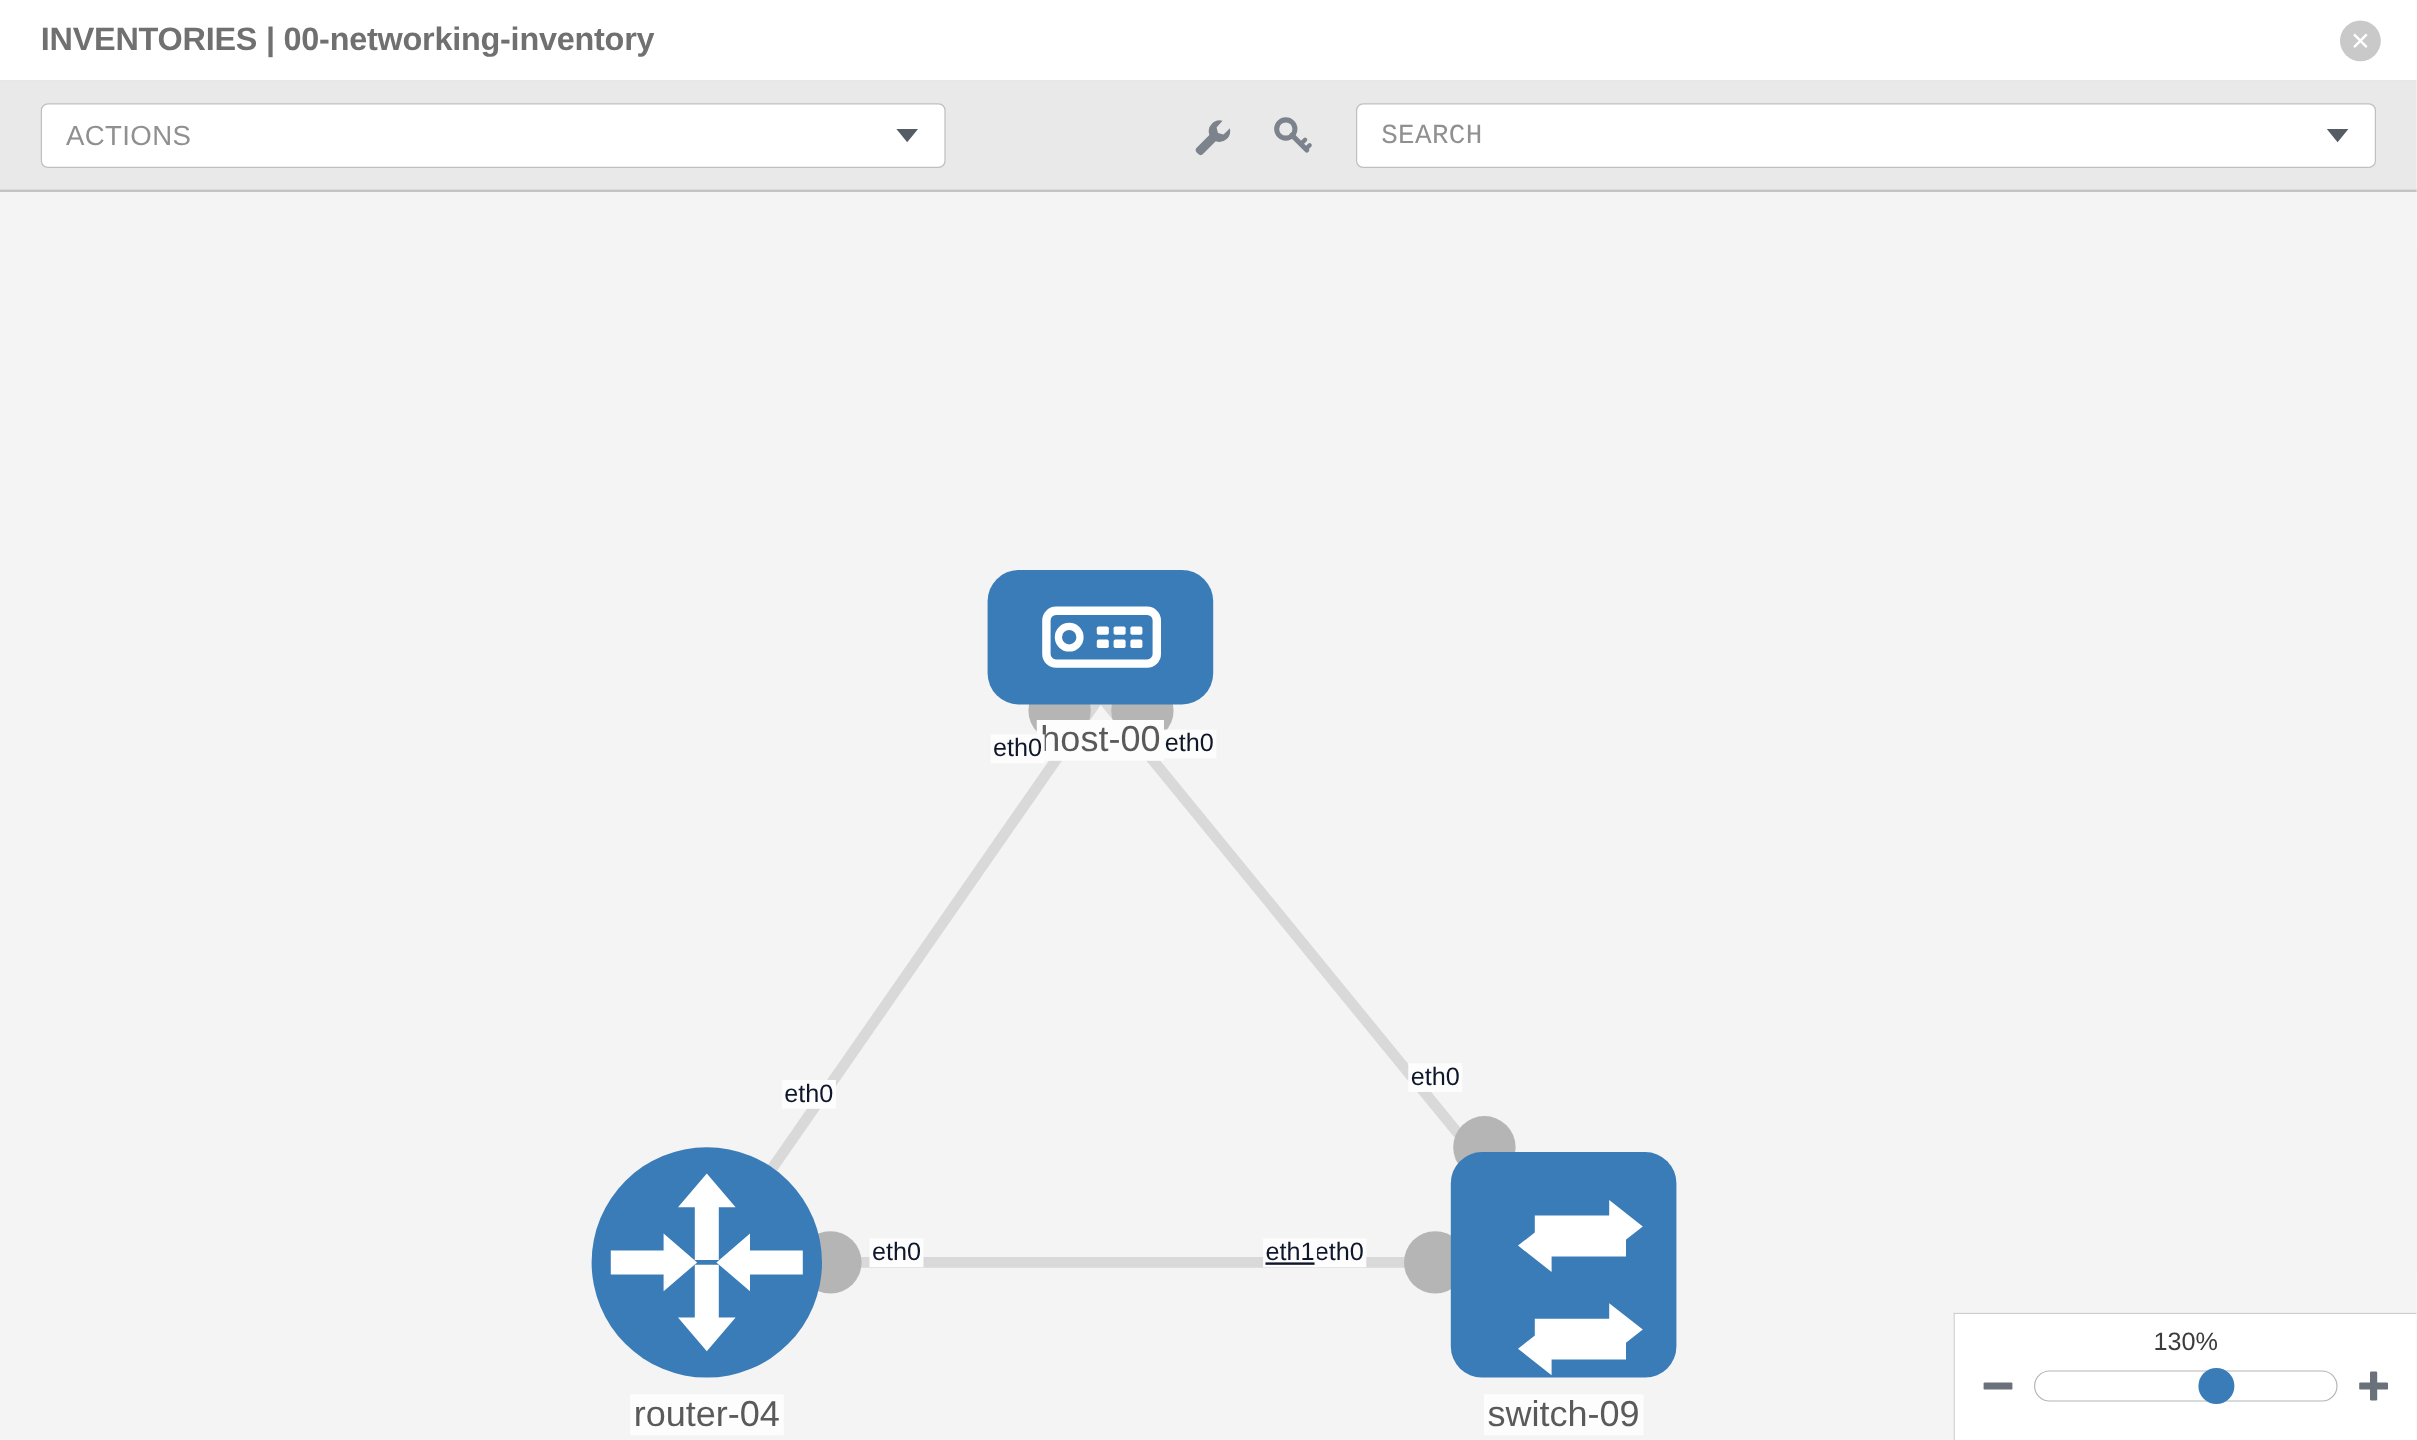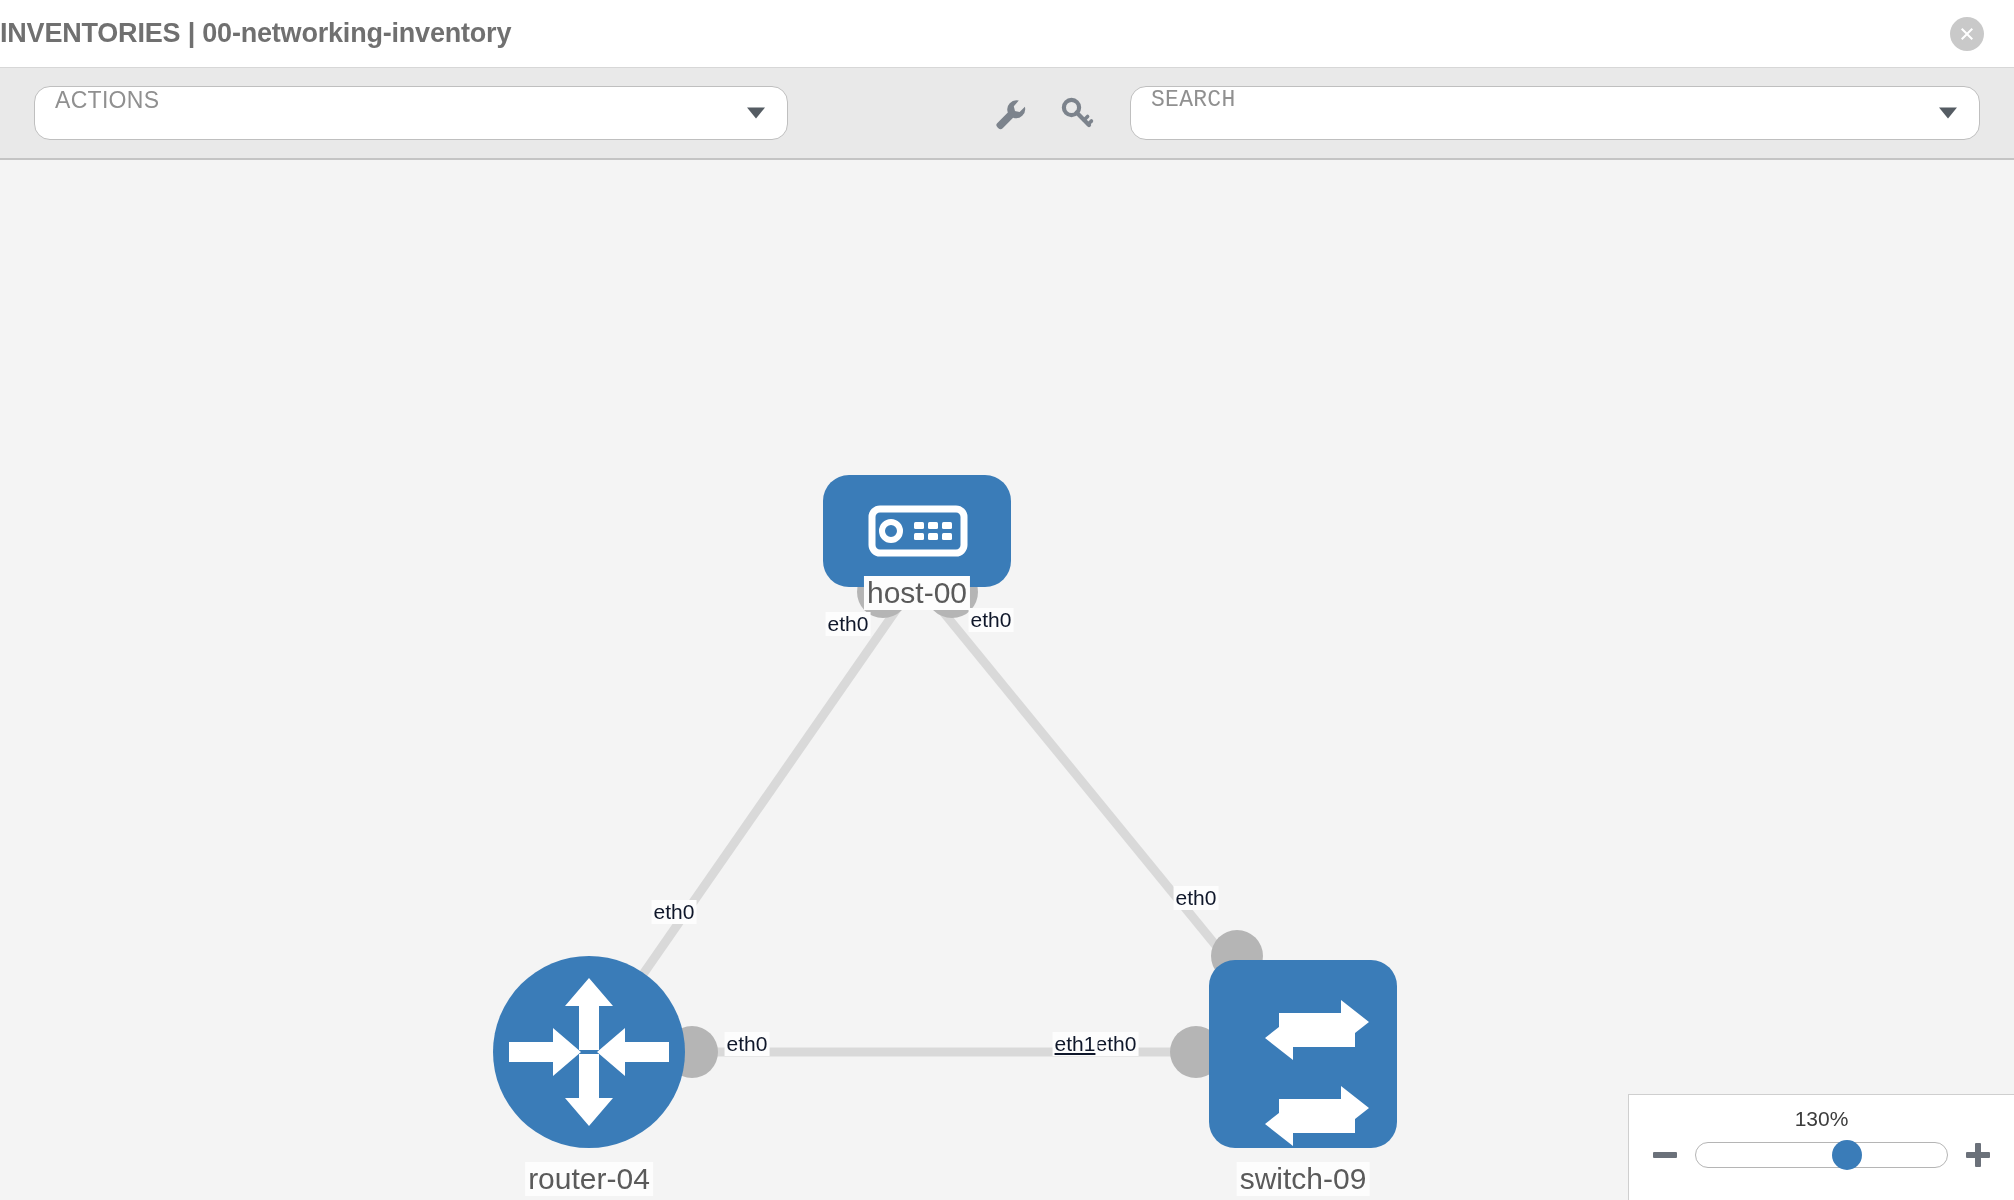--- a/index.html
+++ b/index.html
@@ -14,20 +14,21 @@
   
   .header {
     position: relative;
     height: 68px;
     background: #ffffff;
     border-bottom: 1px solid #d7d7d7;
     display: flex;
     align-items: center;
   }
   .header-title {
+    margin-left: 34px;
     font-size: 27px;
     font-weight: bold;
     color: #707070;
     letter-spacing: -0.2px;
     white-space: nowrap;
   }
   .close-btn {
     position: absolute;
     right: 30px;
     top: 50%;
@@ -50,22 +51,23 @@
     border-bottom: 2px solid #c4c4c4;
     display: flex;
     align-items: center;
     padding: 0 34px;
   }
   .select-box {
     position: relative;
     height: 54px;
     background: #ffffff;
     border: 1px solid #bfbfbf;
-    border-radius: 16px;
-    display: flex;
+    border-radius: 6px;
+    display: flex;
+    align-items: center;
     cursor: pointer;
   }
   .select-box .sel-label {
     padding-left: 20px;
     font-size: 23px;
     color: #909090;
     letter-spacing: 0.3px;
     white-space: nowrap;
   }
   .caret {
@@ -293,21 +295,21 @@
         <path d="M1265 886 l28 22 v-13 h62 v-18 h-62 v-13 z" transform="translate(0,-8)"></path>
 
         <path d="M1341 926 l28 22 -28 22 v-13 h-62 v-18 h62 z"></path>
 
         <path d="M1265 972 l28 22 v-13 h62 v-18 h-62 v-13 z" transform="translate(0,-8)"></path>
       </g>
     </g>
 
   </svg>
 
-  <div class="node-label" style="left:917px; top:416px;">host-00</div>
+  <div class="node-label" style="left:917px; top:440px;">host-00</div>
   <div class="node-label" style="left:589px; top:1002px;">router-04</div>
   <div class="node-label" style="left:1303px; top:1002px;">switch-09</div>
 
   <div class="iface-label" style="left:848px; top:452px;">eth0</div>
   <div class="iface-label" style="left:991px; top:448px;">eth0</div>
   <div class="iface-label" style="left:674px; top:740px;">eth0</div>
   <div class="iface-label" style="left:1196px; top:726px;">eth0</div>
   <div class="iface-label" style="left:747px; top:872px;">eth0</div>
   <div class="iface-label" style="left:1116px; top:872px;">eth0</div>
   <div class="iface-label" style="left:1075px; top:872px;text-decoration:underline;">eth1</div>

